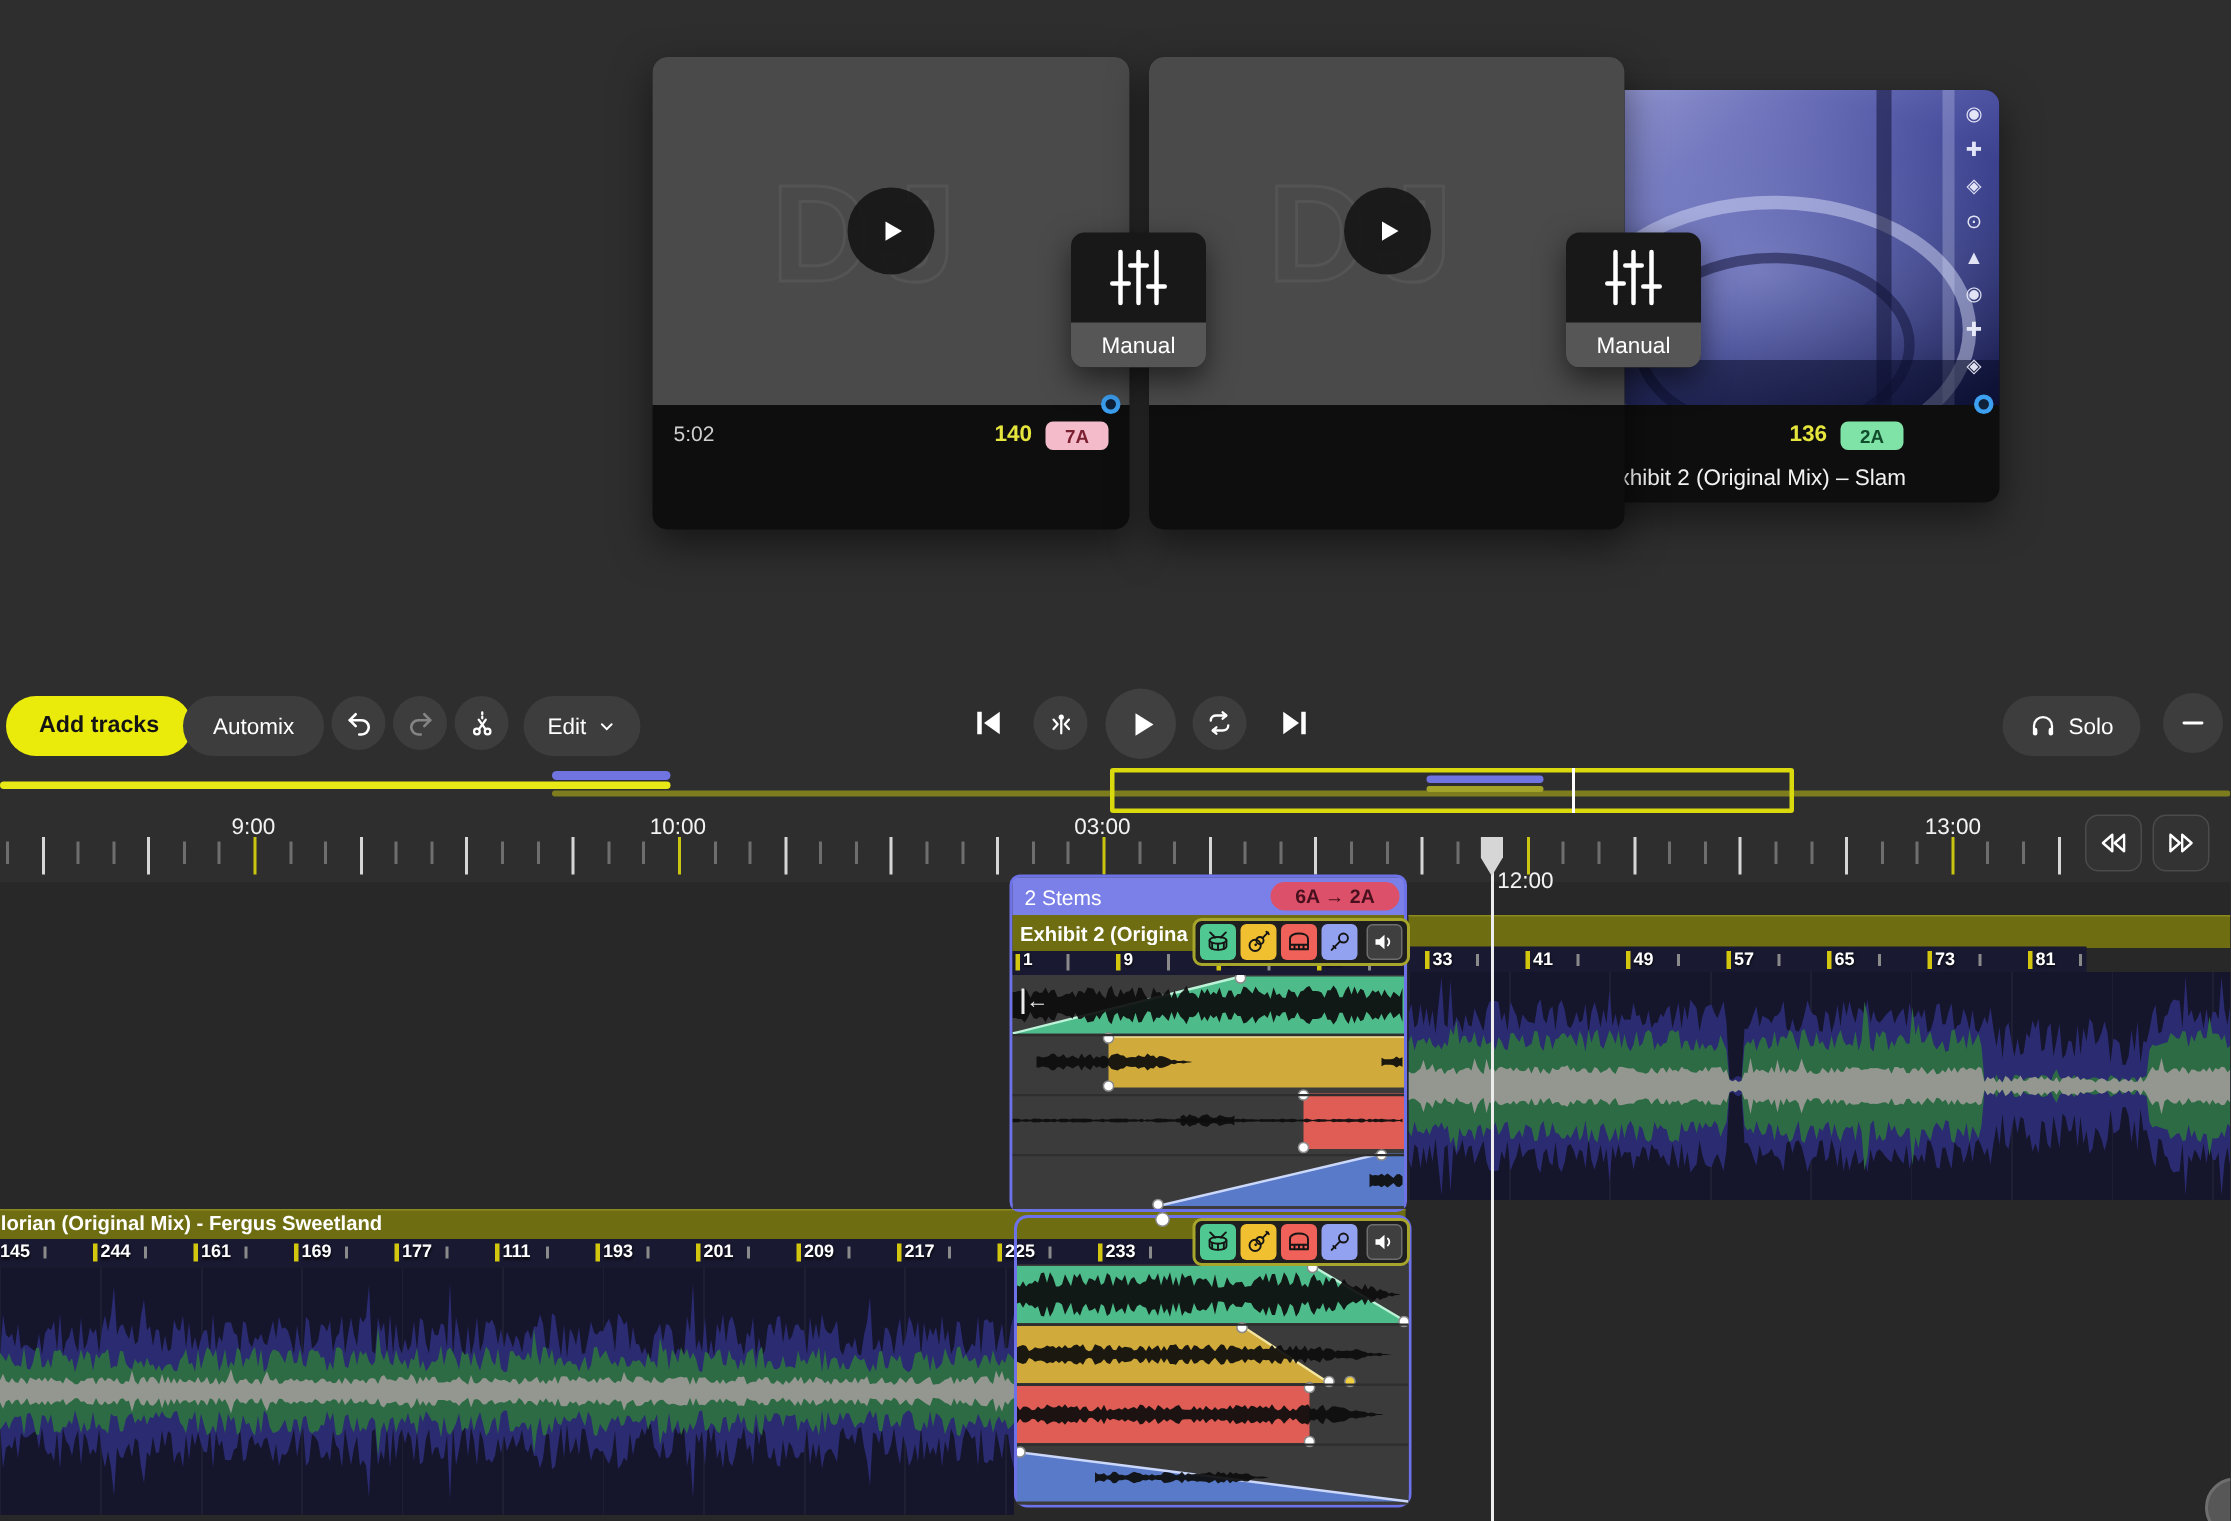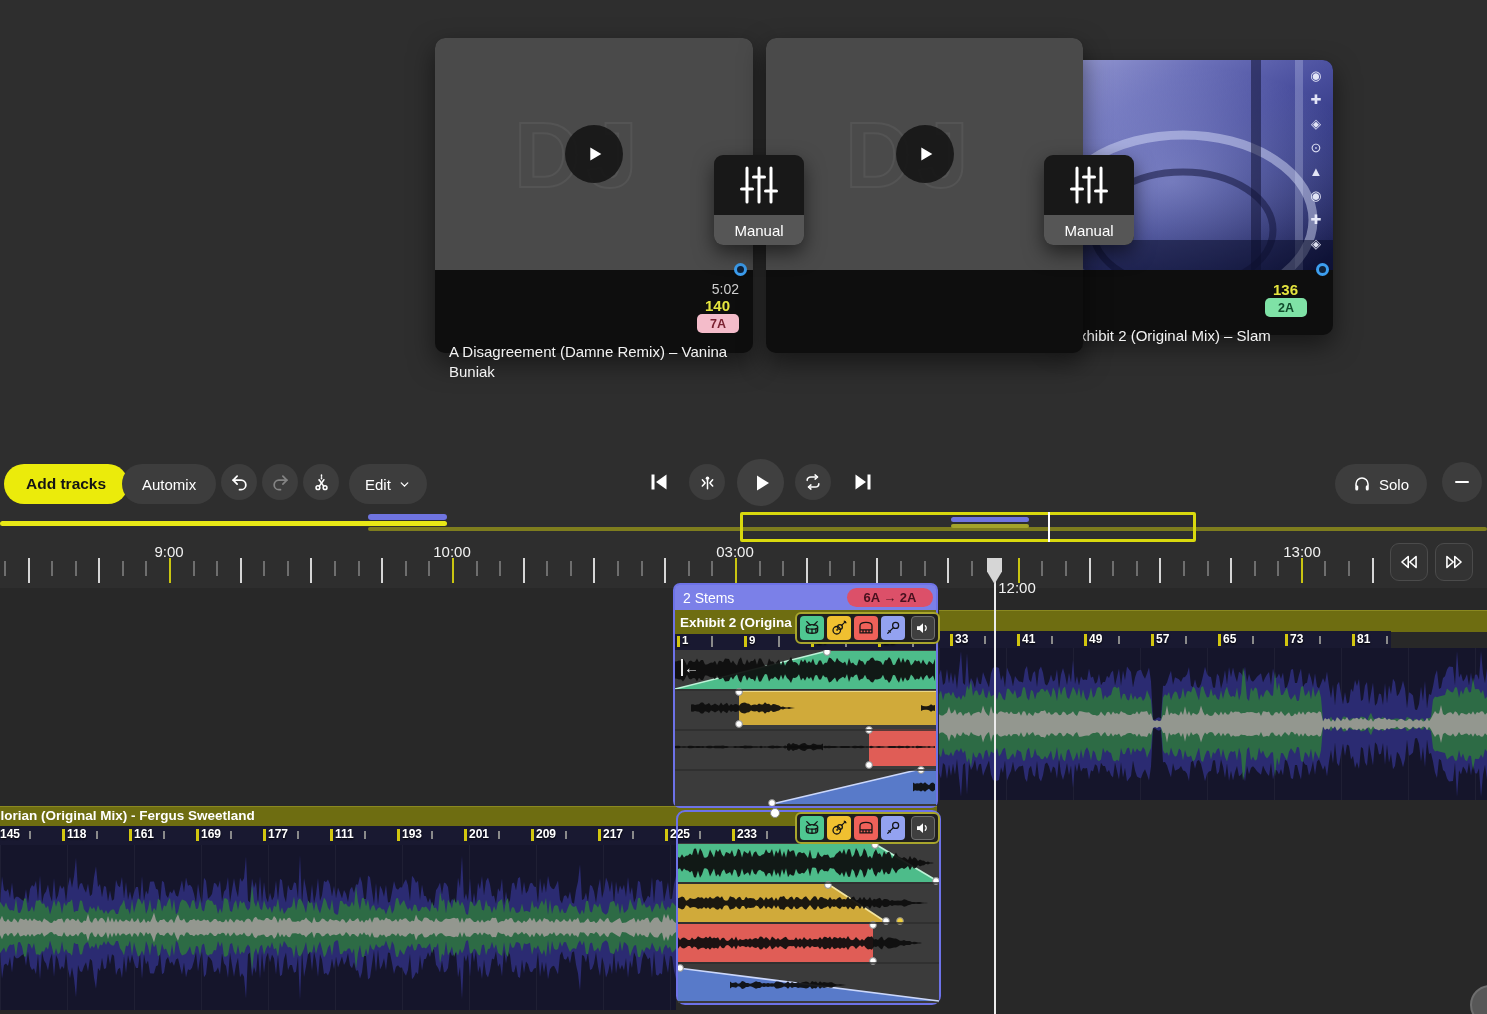--- a/index.html
+++ b/index.html
@@ -5,21 +5,21 @@
   html,body{margin:0;padding:0;background:#2e2e2e;}
   .app{position:relative;width:1487px;height:1014px;background:#2e2e2e;overflow:hidden;
        font-family:"Liberation Sans",sans-serif;color:#fff;}
   
   .card{position:absolute;border-radius:10px;background:#0e0e0e;box-shadow:0 10px 26px rgba(0,0,0,.5);}
   .card .art{position:relative;width:100%;border-radius:10px 10px 0 0;overflow:hidden;background:#4a4a4a;}
   .dj-logo{position:absolute;left:50%;top:50%;transform:translate(-50%,-50%);opacity:.5;}
   .play-badge{position:absolute;left:50%;top:50%;transform:translate(-50%,-50%);width:58px;height:58px;
       border-radius:50%;background:rgba(18,18,18,.85);display:flex;align-items:center;justify-content:center;}
   .card .info{position:relative;padding:11px 14px 12px 14px;}
-  .meta-row{display:flex;align-items:flex-end;font-size:14px;flex-direction:column;}
+  .meta-row{display:flex;align-items:flex-start;font-size:14px;}
   .dur{color:#cfcfcf;}
   .meta-spacer{flex:1;}
   .bpm{color:var(--bpm_yellow);font-weight:bold;font-size:15px;margin-right:9px;}
   .keybadge{min-width:34px;height:19px;border-radius:5px;display:inline-flex;align-items:center;justify-content:center;
       font-size:12.5px;font-weight:bold;padding:0 4px;}
   .keybadge.pink{background:var(--key_pink);color:#7a2030;}
   .keybadge.green{background:var(--key_green);color:#114d2c;}
   .sync-dot{position:absolute;width:13px;height:13px;border-radius:50%;background:#10223a;border:3.5px solid #3d9ff0;box-sizing:border-box;}
   .title{margin-top:9px;font-size:15px;line-height:1.3;color:#f2f2f2;}
   .card3-art-arcs{position:absolute;left:0;top:0;}
@@ -102,21 +102,21 @@
         <ellipse cx="128" cy="160" rx="130" ry="85" fill="none" stroke="rgba(225,230,255,.45)" stroke-width="9"></ellipse>
         <ellipse cx="128" cy="170" rx="90" ry="58" fill="none" stroke="rgba(20,22,60,.55)" stroke-width="7"></ellipse>
         <rect x="196" y="0" width="10" height="210" fill="rgba(18,20,55,.55)"></rect>
         <rect x="240" y="0" width="8" height="210" fill="rgba(225,230,255,.25)"></rect>
         <rect x="0" y="180" width="278" height="30" fill="rgba(10,12,40,.55)"></rect>
       </svg>
       <span class="art-word">m</span>
       <span class="art-word-sub">bt 2</span>
       <div class="art-glyphs">◉<br>✚<br>◈<br>⊙<br>▲<br>◉<br>✚<br>◈</div>
     </div>
-    <div class="info" style="padding-right:26px;">
+    <div class="info" style="padding-right:64px;">
       <div class="meta-row">
         <span class="meta-spacer"></span>
         <span class="bpm">136</span>
         <span class="keybadge green">2A</span>
       </div>
       <div class="title" style="white-space:nowrap;">Exhibit 2 (Original Mix) – Slam</div>
       <div class="sync-dot" style="right:4px;top:-7px;"></div>
     </div>
   </div>
 
@@ -131,21 +131,20 @@
           </svg>
       </div>
     </div>
     <div class="info">
       <div class="meta-row">
         <span class="dur">5:02</span>
         <span class="meta-spacer"></span>
         <span class="bpm">140</span>
         <span class="keybadge pink">7A</span>
       </div>
-      <div class="title">A Disagreement (Damne Remix) – Vanina Buniak</div>
       <div class="sync-dot" style="right:6px;top:-7px;"></div>
     </div>
   </div>
 
   <div class="card" style="left:766px;top:38px;width:317px;height:315px;z-index:3;">
     <div class="art" style="height:232px;">
       <svg class="dj-logo" width="200" height="110">
         <text x="20" y="88" font-size="92" font-weight="bold" fill="none" stroke="#5e5e5e" stroke-width="2" font-family="Liberation Sans,sans-serif" letter-spacing="6">DJ</text>
       </svg>
       <div class="play-badge">
@@ -325,21 +324,21 @@
       </svg>
   </div>
 
   <div class="olive" style="left:0;top:806px;width:937px;height:20px;">
     <div class="t2-label">Illorian (Original Mix) - Fergus Sweetland</div>
   </div>
   <div class="beatstrip" id="beats-bottom" style="left:0;top:826px;width:937px;height:19px;">
       <div class="blabel" style="left: 0px;">145</div>
       <div class="btick mid" style="left: 28.5px;"></div>
       <div class="btick" style="left: 62px;"></div>
-      <div class="blabel" style="left: 67px;">118</div>
+      <div class="blabel" style="left: 67px;">244</div>
       <div class="btick mid" style="left: 95.5px;"></div>
       <div class="btick" style="left: 129px;"></div>
       <div class="blabel" style="left: 134px;">161</div>
       <div class="btick mid" style="left: 162.5px;"></div>
       <div class="btick" style="left: 196px;"></div>
       <div class="blabel" style="left: 201px;">169</div>
       <div class="btick mid" style="left: 229.5px;"></div>
       <div class="btick" style="left: 263px;"></div>
       <div class="blabel" style="left: 268px;">177</div>
       <div class="btick mid" style="left: 296.5px;"></div>

